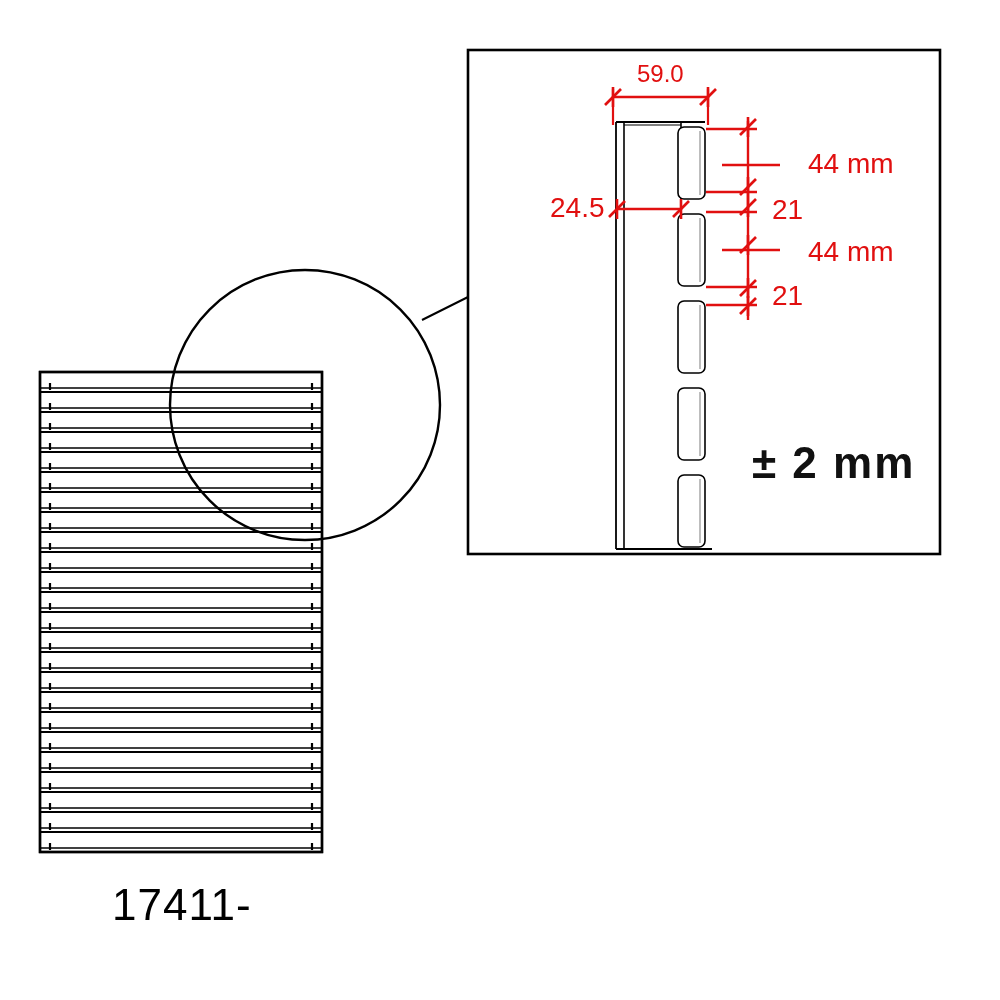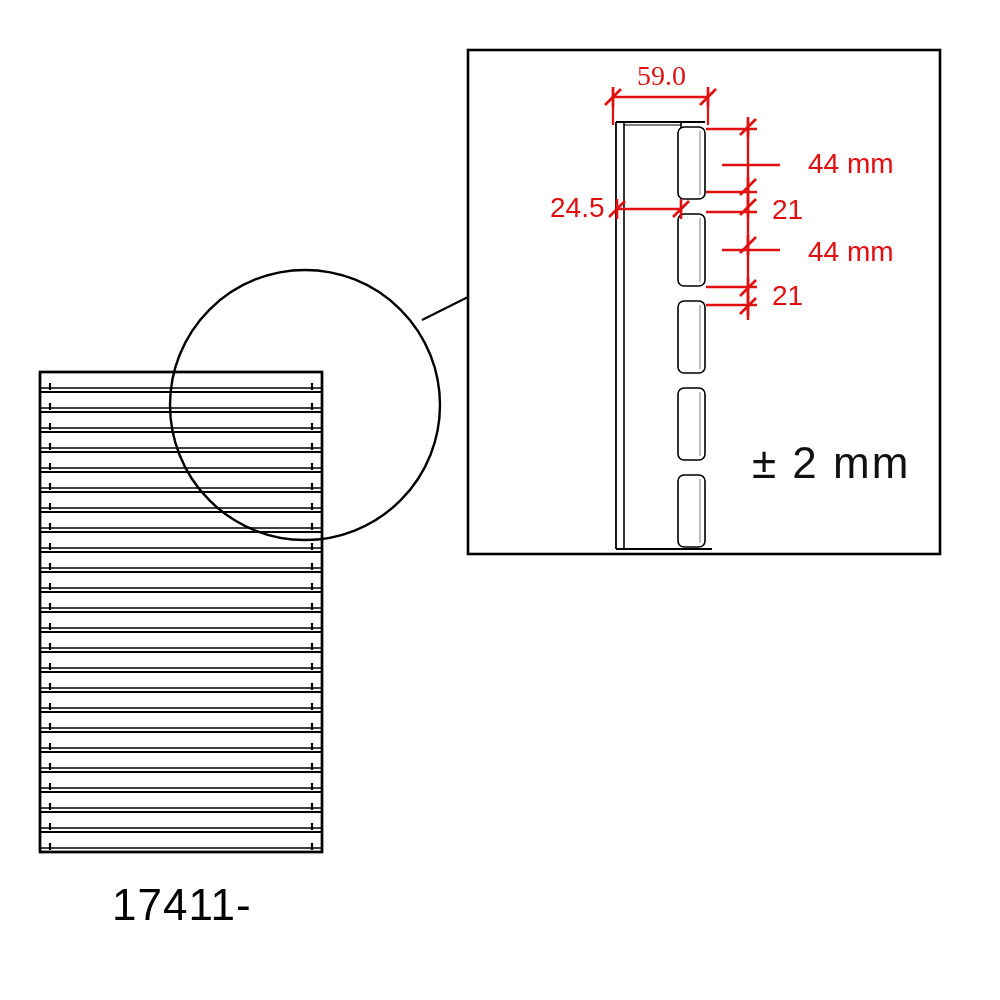--- a/index.html
+++ b/index.html
@@ -179,26 +179,26 @@
       <g>
         <line x1="740" y1="314" x2="756" y2="298" stroke="#e11010" stroke-width="2.6"></line>
         <line x1="748" y1="296" x2="748" y2="316" stroke="#e11010" stroke-width="2.6"></line>
       </g>
       <line x1="722" y1="165" x2="780" y2="165" stroke="#e11010" stroke-width="2.4" stroke-linecap="butt"></line>
       <line x1="722" y1="250" x2="780" y2="250" stroke="#e11010" stroke-width="2.4" stroke-linecap="butt"></line>
     </svg>
 
   <div class="lbl" style="left:112px;top:880px;font-size:44px;color:#000000;letter-spacing:1px;">17411-</div>
 
-  <div class="lbl" style="left:637px;top:60px;font-size:28px;color:#e11010;font-family:Liberation Serif, serif;">59.0</div>
+  <div class="lbl" style="left:637px;top:60px;font-size:24px;color:#e11010;">59.0</div>
 
   <div class="lbl" style="left:550px;top:192px;font-size:28px;color:#e11010;">24.5</div>
 
   <div class="lbl" style="left:808px;top:148px;font-size:28px;color:#e11010;">44 mm</div>
 
   <div class="lbl" style="left:772px;top:194px;font-size:28px;color:#e11010;">21</div>
 
   <div class="lbl" style="left:808px;top:236px;font-size:28px;color:#e11010;">44 mm</div>
 
   <div class="lbl" style="left:772px;top:280px;font-size:28px;color:#e11010;">21</div>
 
-  <div class="lbl" style="left:752px;top:438px;font-size:44px;font-weight:normal;color:#111;letter-spacing:2px;">± 2 mm</div>
+  <div class="lbl" style="left:752px;top:438px;font-size:44px;font-weight:bold;color:#111;letter-spacing:2px;">± 2 mm</div>
 </div>
 
 </body></html>

